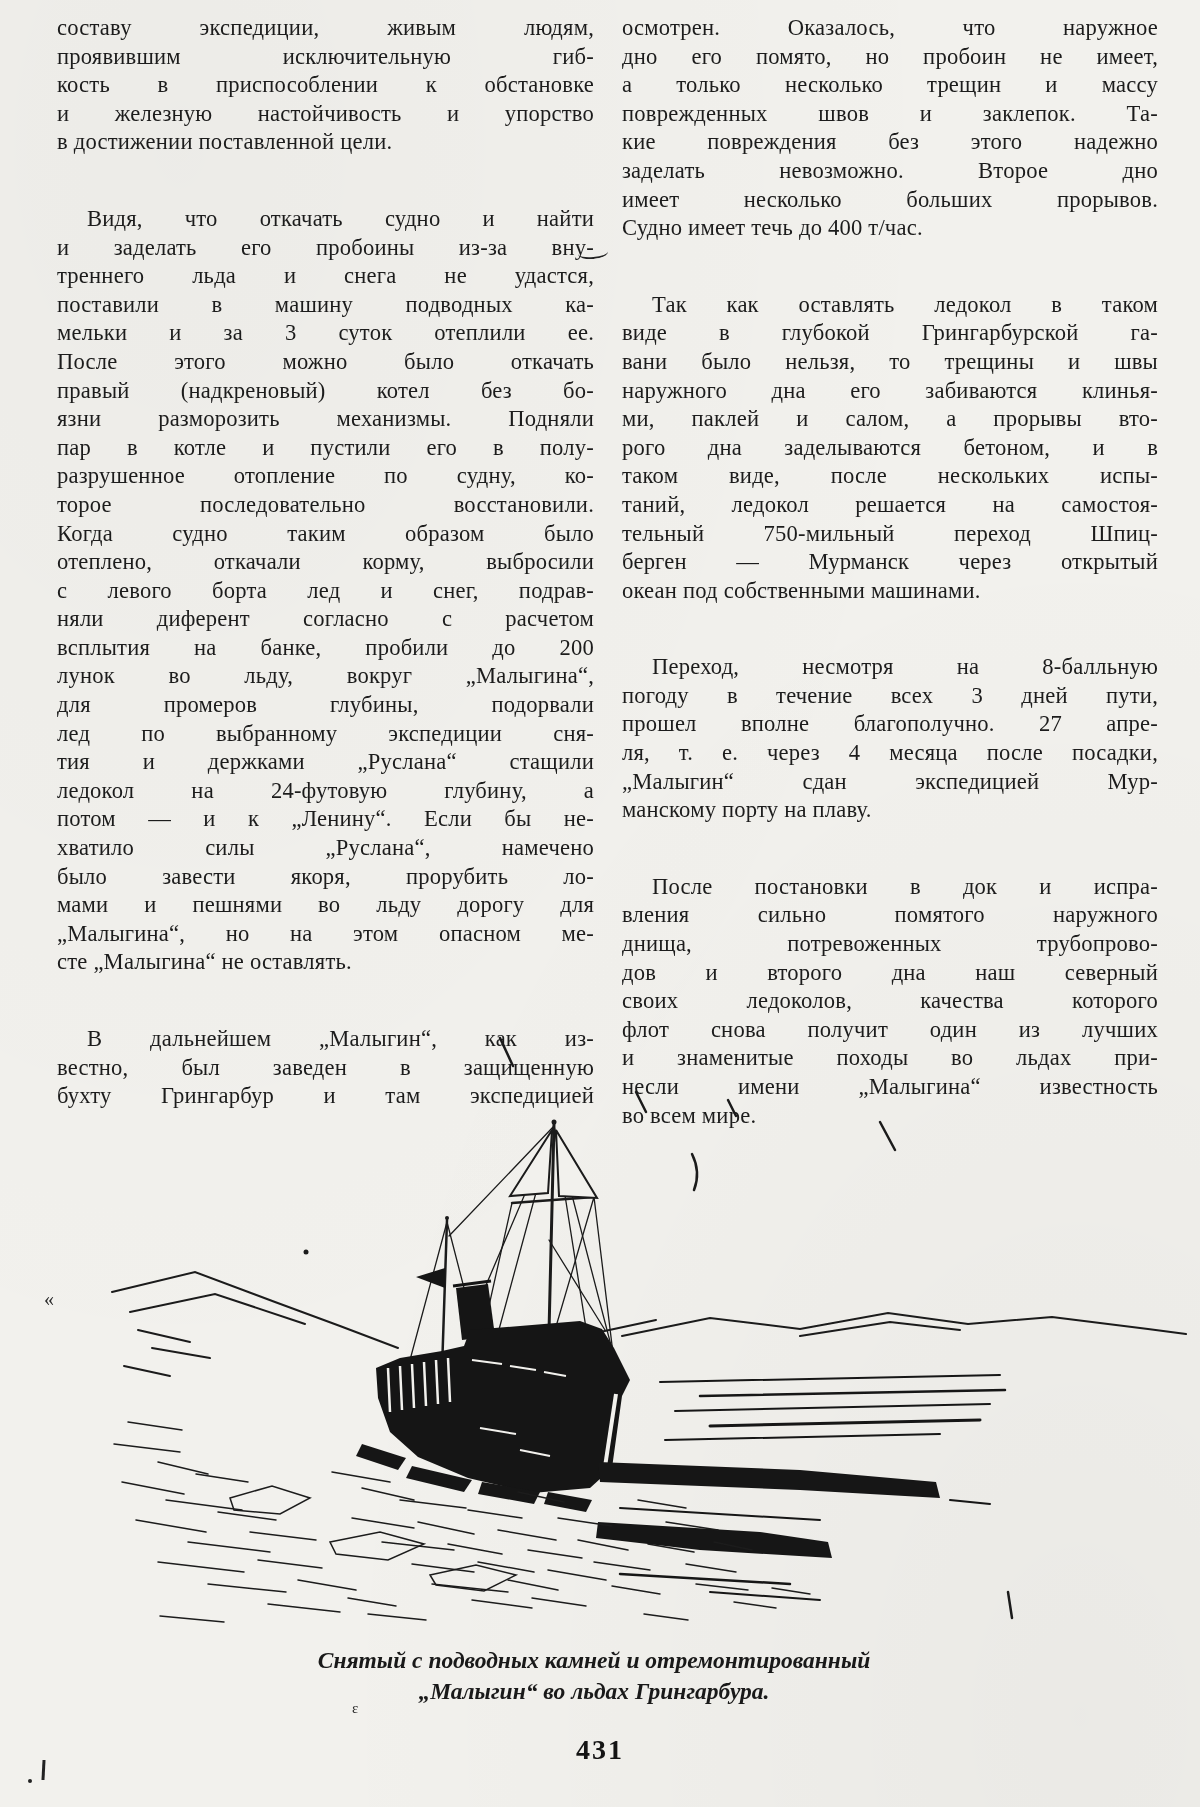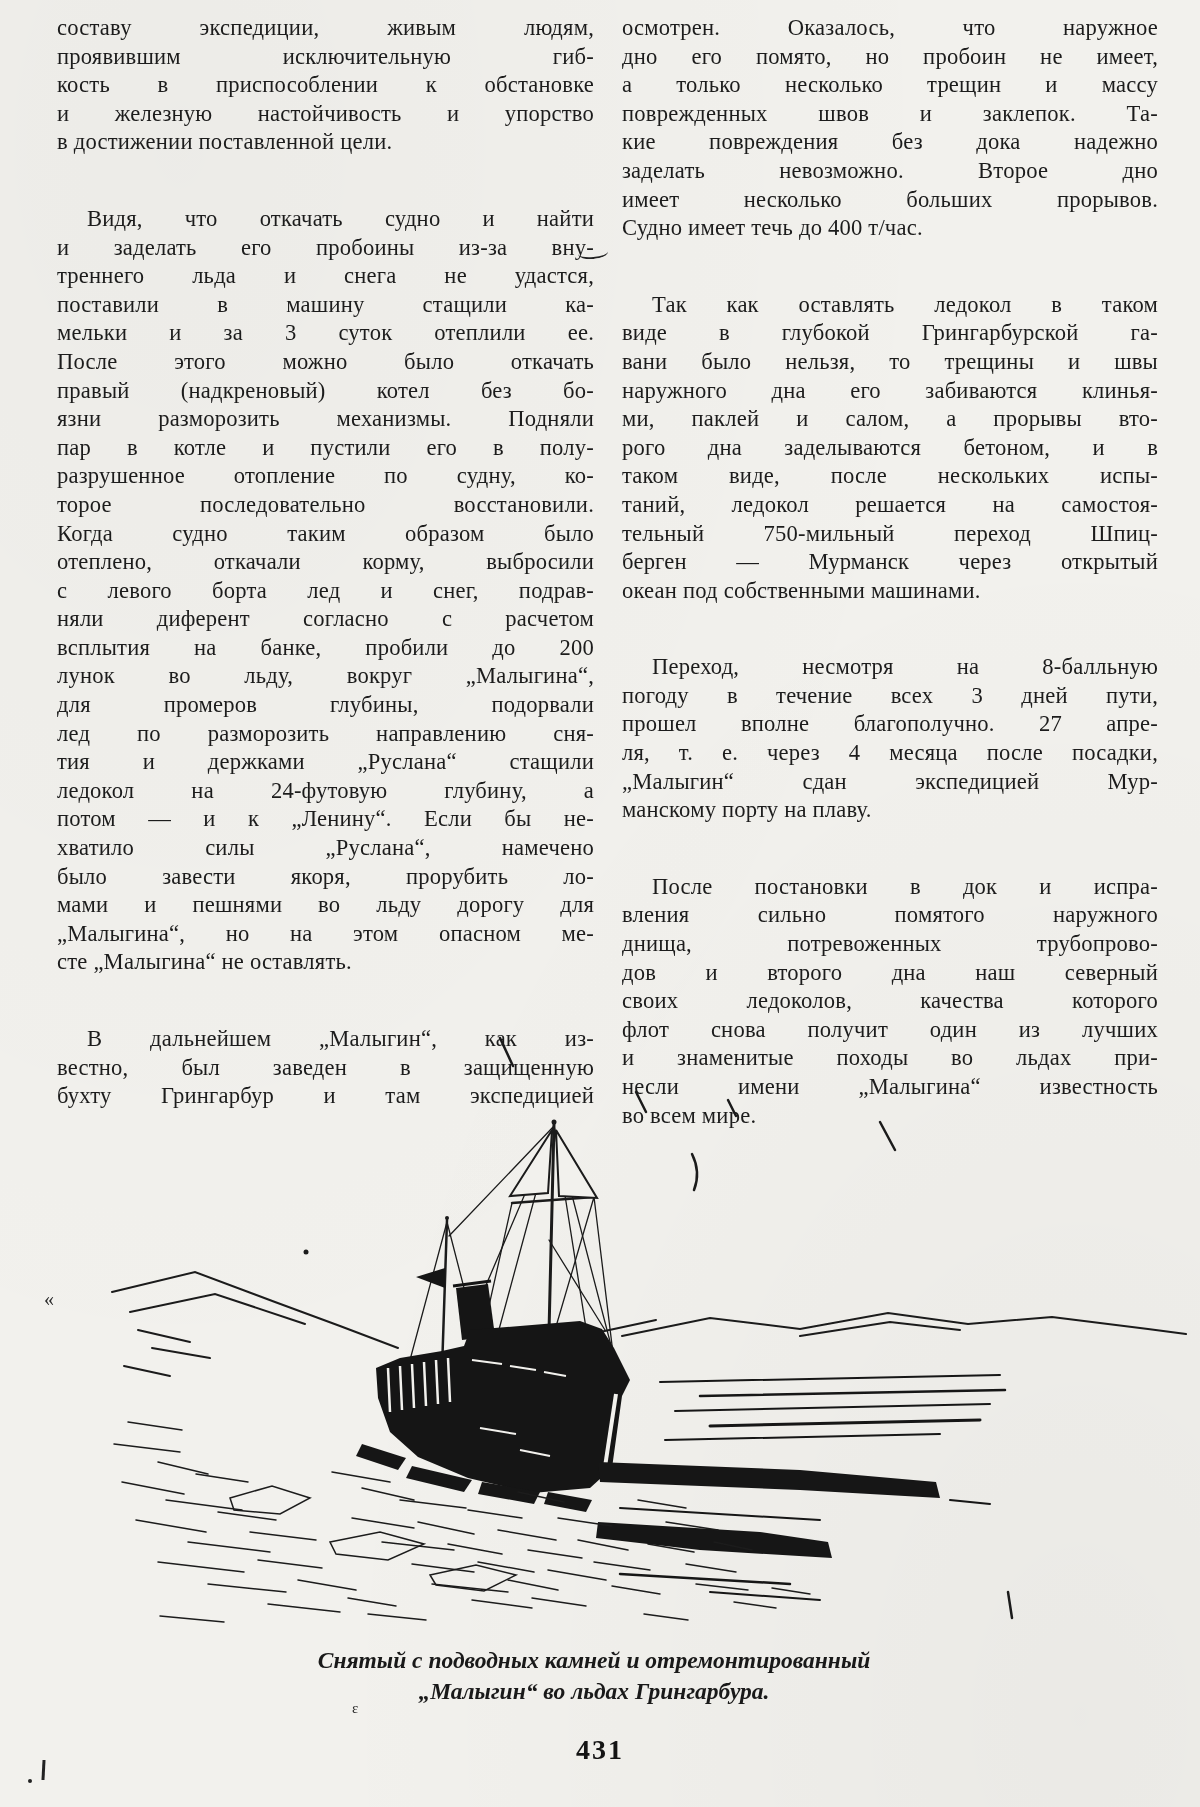--- a/index.html
+++ b/index.html
@@ -48,36 +48,36 @@
         <div class="tline">составу экспедиции, живым людям,</div>
         <div class="tline">проявившим исключительную гиб-</div>
         <div class="tline">кость в приспособлении к обстановке</div>
         <div class="tline">и железную настойчивость и упорство</div>
         <div class="tline flush">в достижении поставленной цели.</div>
       </div>
       <div class="para">
         <div class="tline indent">Видя, что откачать судно и найти</div>
         <div class="tline">и заделать его пробоины из-за вну-</div>
         <div class="tline">треннего льда и снега не удастся,</div>
-        <div class="tline">поставили в машину стащили ка-</div>
+        <div class="tline">поставили в машину подводных ка-</div>
         <div class="tline">мельки и за 3 суток отеплили ее.</div>
         <div class="tline">После этого можно было откачать</div>
         <div class="tline">правый (надкреновый) котел без бо-</div>
         <div class="tline">язни разморозить механизмы. Подняли</div>
         <div class="tline">пар в котле и пустили его в полу-</div>
         <div class="tline">разрушенное отопление по судну, ко-</div>
         <div class="tline">торое последовательно восстановили.</div>
         <div class="tline">Когда судно таким образом было</div>
         <div class="tline">отеплено, откачали корму, выбросили</div>
         <div class="tline">с левого борта лед и снег, подрав-</div>
         <div class="tline">няли диферент согласно с расчетом</div>
         <div class="tline">всплытия на банке, пробили до 200</div>
         <div class="tline">лунок во льду, вокруг „Малыгина“,</div>
         <div class="tline">для промеров глубины, подорвали</div>
-        <div class="tline">лед по разморозить направлению сня-</div>
+        <div class="tline">лед по выбранному экспедиции сня-</div>
         <div class="tline">тия и держками „Руслана“ стащили</div>
         <div class="tline">ледокол на 24-футовую глубину, а</div>
         <div class="tline">потом — и к „Ленину“. Если бы не-</div>
         <div class="tline">хватило силы „Руслана“, намечено</div>
         <div class="tline">было завести якоря, прорубить ло-</div>
         <div class="tline">мами и пешнями во льду дорогу для</div>
         <div class="tline">„Малыгина“, но на этом опасном ме-</div>
         <div class="tline flush">сте „Малыгина“ не оставлять.</div>
       </div>
       <div class="para">
@@ -85,21 +85,21 @@
         <div class="tline">вестно, был заведен в защищенную</div>
         <div class="tline">бухту Грингарбур и там экспедицией</div>
       </div>
     </div>
   <div class="col col-right" id="right-column">
       <div class="para">
         <div class="tline">осмотрен. Оказалось, что наружное</div>
         <div class="tline">дно его помято, но пробоин не имеет,</div>
         <div class="tline">а только несколько трещин и массу</div>
         <div class="tline">поврежденных швов и заклепок. Та-</div>
-        <div class="tline">кие повреждения без дока надежно</div>
+        <div class="tline">кие повреждения без этого надежно</div>
         <div class="tline">заделать невозможно. Второе дно</div>
         <div class="tline">имеет несколько больших прорывов.</div>
         <div class="tline flush">Судно имеет течь до 400 т/час.</div>
       </div>
       <div class="para gap">
         <div class="tline indent">Так как оставлять ледокол в таком</div>
         <div class="tline">виде в глубокой Грингарбурской га-</div>
         <div class="tline">вани было нельзя, то трещины и швы</div>
         <div class="tline">наружного дна его забиваются клинья-</div>
         <div class="tline">ми, паклей и салом, а прорывы вто-</div>

